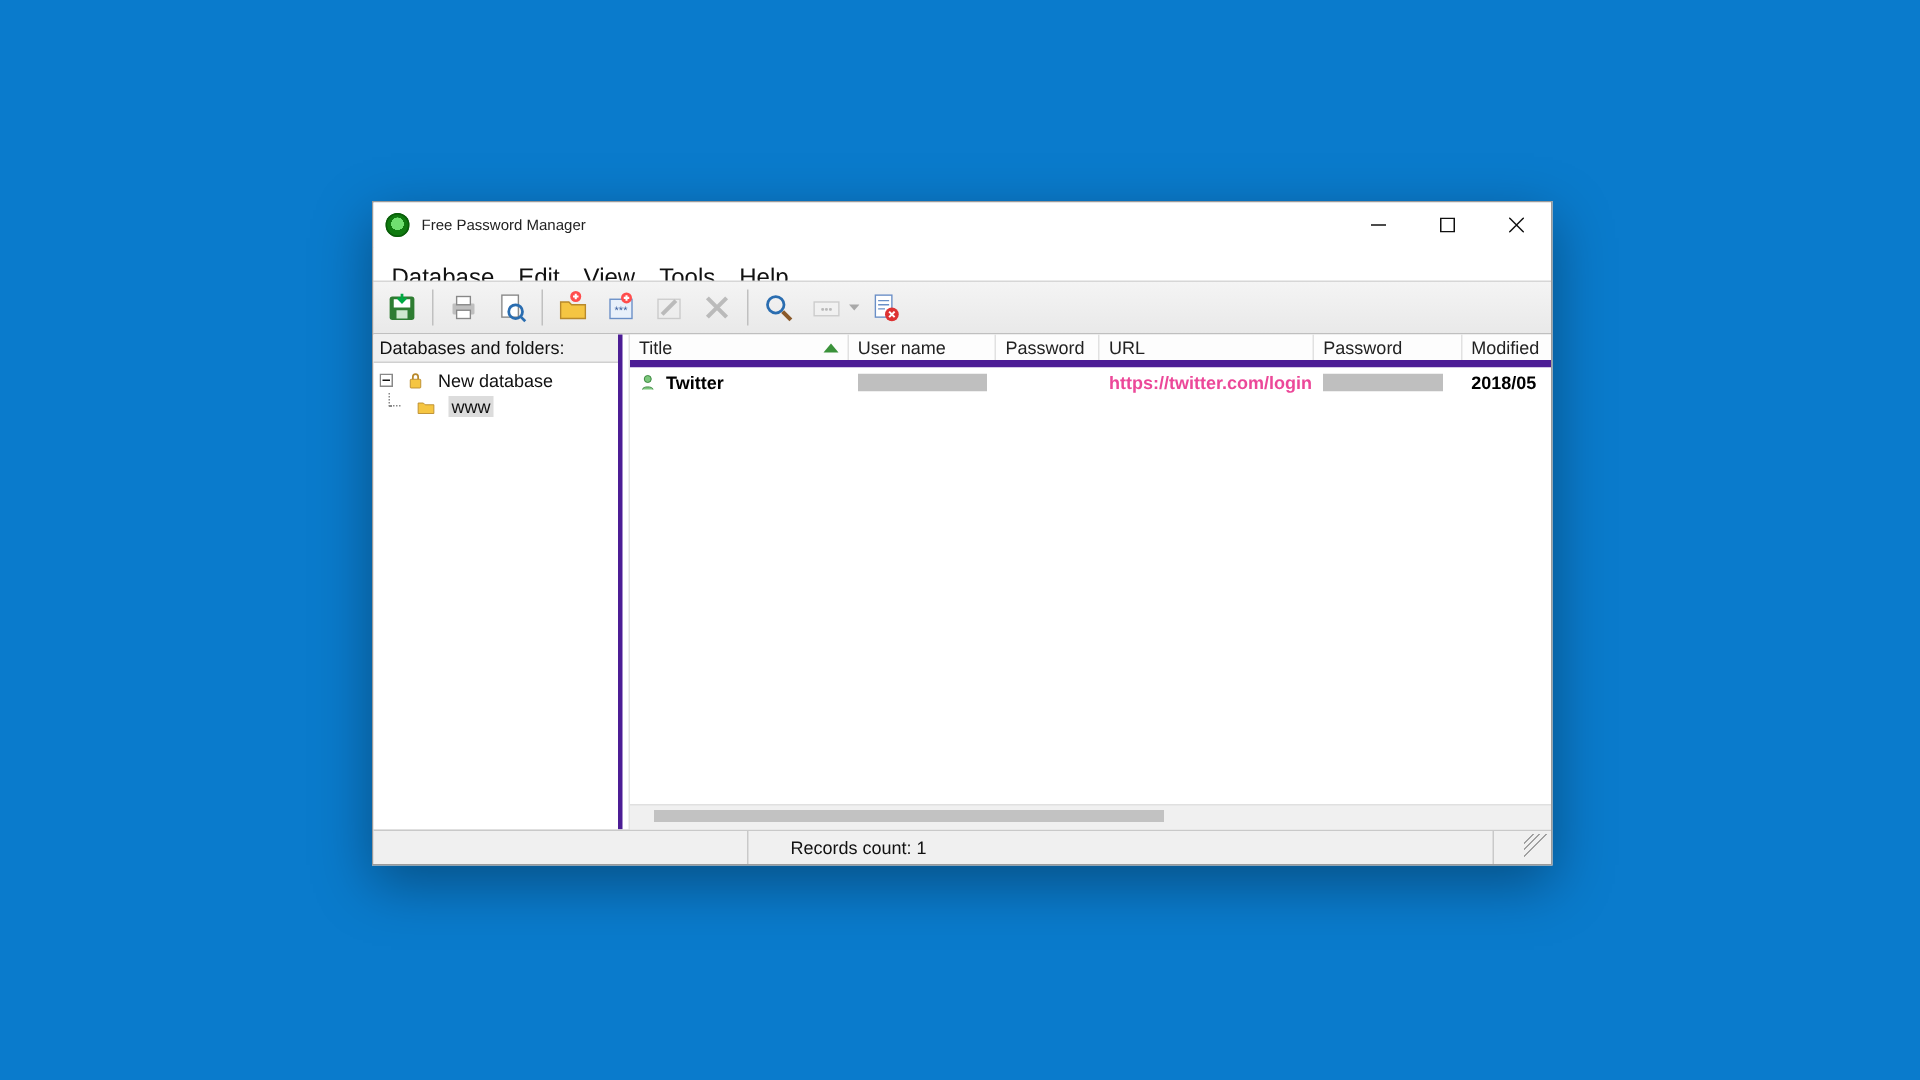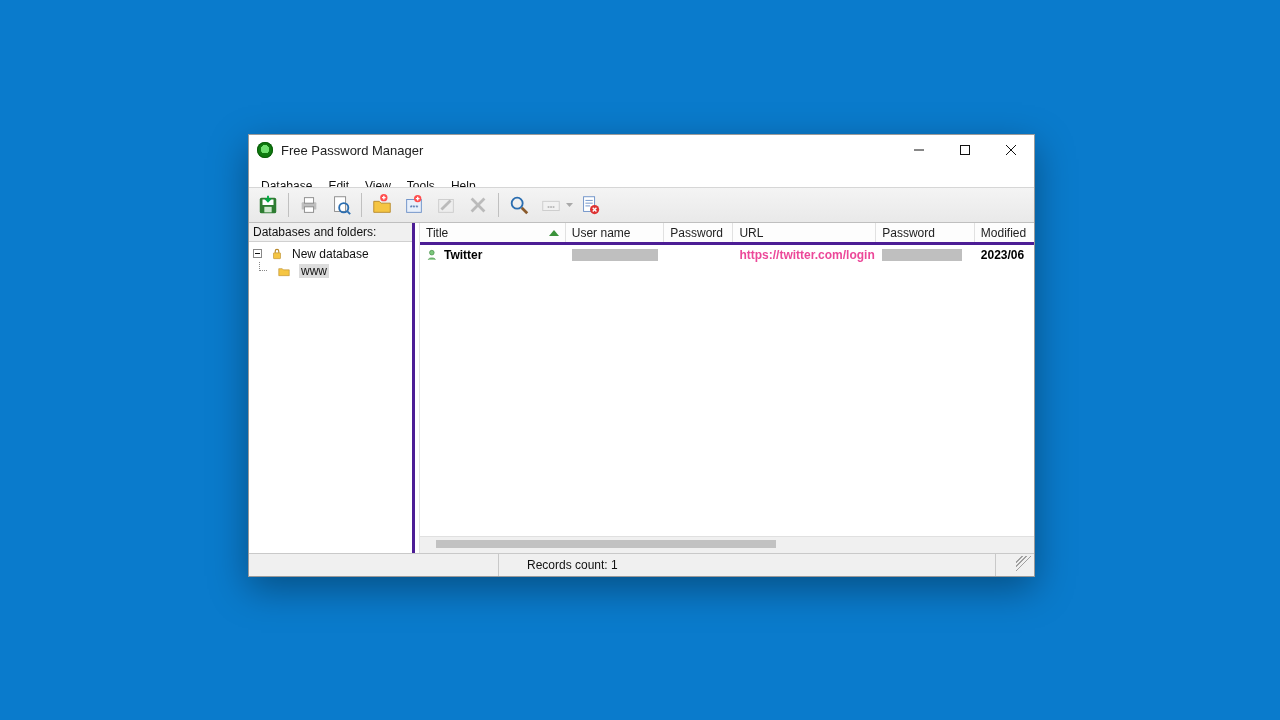--- a/index.html
+++ b/index.html
@@ -32,40 +32,40 @@
     padding-left: 8px;
     background: #ffffff;
   }
   .titlebar .appicon {
     width: 16px; height: 16px;
     border-radius: 50%;
     background: radial-gradient(circle at 50% 45%, #6fe06f 0 35%, #0f7a0f 36% 100%);
     box-shadow: inset 0 0 0 1px #0a5c0a;
     margin-right: 8px;
   }
-  .titlebar .title { font-size: 13px; color: #222; }
+  .titlebar .title { font-size: 10px; color: #222; }
   .titlebar .win-controls { margin-left: auto; display: flex; }
   .titlebar .win-btn {
     width: 46px; height: 30px;
     display: flex; align-items: center; justify-content: center;
     color: #111;
   }
   .win-btn svg { width: 10px; height: 10px; stroke: currentColor; stroke-width: 1; fill: none; }
   
   .menubar {
     height: 22px;
     display: flex;
     align-items: center;
     padding: 0 4px;
     background: #fff;
   }
   .menubar .menuitem {
     padding: 2px 8px;
     color: #111;
-    font-size: 12px;
+    font-size: 16px;
     margin-top: 19px;
   }
   
   .toolbar {
     height: 36px;
     background: linear-gradient(#f4f4f4, #e9e9e9);
     border-top: 1px solid #d6d6d6;
     border-bottom: 1px solid #bfbfbf;
     display: flex;
     align-items: center;
@@ -139,21 +139,21 @@
     display: flex;
     flex-direction: column;
     min-width: 0;
     margin-left: 4px;
     border-left: 1px solid #e3e3e3;
   }
   .grid-head {
     display: flex;
     height: 22px;
     background: #fdfdfd;
-    border-bottom: 3px solid #4c1d95;
+    border-bottom: 5px solid #4c1d95;
     color: #222;
   }
   .grid-head .col {
     display: flex; align-items: center;
     padding: 0 6px;
     border-right: 1px solid #e1e1e1;
     font-size: 12px;
     position: relative;
   }
   .sort-ind {
@@ -417,21 +417,21 @@
             <span class="mask" style="width:90px"></span>
           </div>
           <div class="cell c-account"></div>
           <div class="cell c-url">
             <span class="link">https://twitter.com/login</span>
           </div>
           <div class="cell c-pass">
             <span class="mask" style="width:80px"></span>
           </div>
           <div class="cell c-mod">
-            <span>2023/06</span>
+            <span>2018/05</span>
           </div>
         </div>
       </div>
       <div class="hscroll">
         <div class="thumb"></div>
       </div>
     </div>
   </div>
 
   <div class="statusbar">

